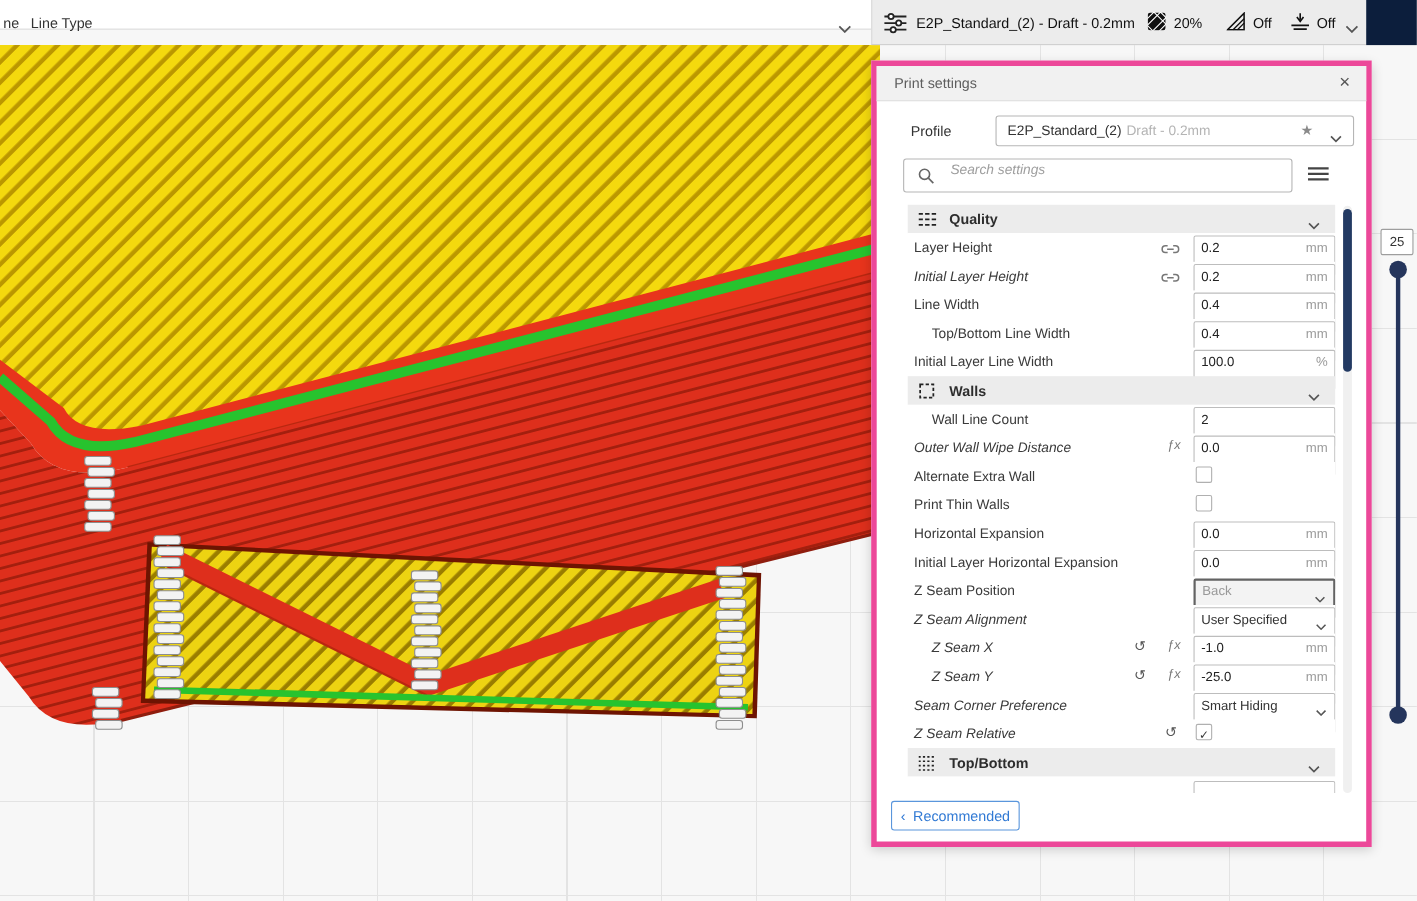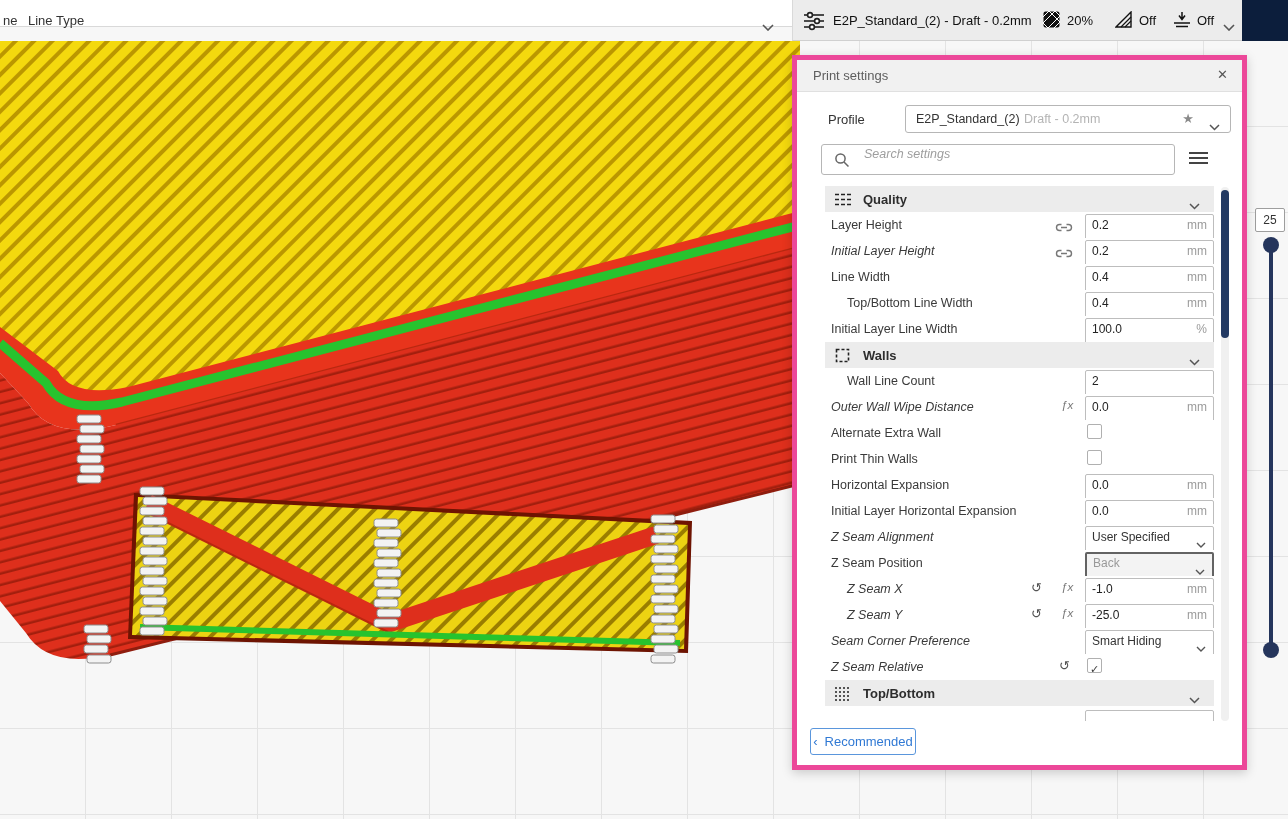--- a/index.html
+++ b/index.html
@@ -71,21 +71,21 @@
   .cbx .ck { font-size:11px; color:#3a3a3a; line-height:14px; }
   .ic-reset { position:absolute; left:206px; top:4px; font-size:13px; color:#555; cursor:pointer; }
   .ic-reset.alt { left:234px; }
   .ic-fx { position:absolute; left:236px; top:5px; font-size:11.5px; font-style:italic; color:#777; }
   .ic-link { position:absolute; left:230px; top:7px; }
   .partial .fld { top:4px; height:22px; }
 
   .pscroll { position:absolute; left:424px; top:127px; width:8px; height:534px; background:#f0f0f0; border-radius:4px; }
   .pscroll .thumb { position:absolute; left:0; top:3px; width:8px; height:148px; background:#233a63; border-radius:4px; }
 
-  .recommended { position:absolute; left:13px; top:668px; width:106px; height:27px; background:#fff;
+  .recommended { position:absolute; left:13px; top:668px; width:117px; height:27px; background:#fff;
     border:1px solid #5a96dc; border-radius:3px; font-size:13px; color:#3079d4; cursor:pointer;
     font-family:"Liberation Sans", sans-serif; text-align:center; line-height:25px; }
   .recommended .bk { margin-right:7px; }
 
   
   .layer-label { position:absolute; left:1255px; top:208px; width:30px; height:24px; background:#fff;
     border:1px solid #9e9e9e; border-radius:2px; text-align:center; line-height:22px;
     font-size:12px; color:#333; z-index:4; }
   .slider-line { position:absolute; left:1269px; top:246px; width:4px; height:402px; background:#25355c; z-index:3; }
   .slider-handle { position:absolute; left:1263px; width:16px; height:16px; border-radius:50%;
@@ -395,33 +395,33 @@
 
     <div class="r">
       <span class="lb">Initial Layer Horizontal Expansion</span>
       <div class="fld">
         <span class="val">0.0</span>
           <span class="unit">mm</span>
       </div>
     </div>
 
     <div class="r">
+      <span class="lb">Z Seam Position</span>
+      <div class="fld dd focused">
+        <span class="val">Back</span>
+        <span class="chev"><svg width="10" height="6">
+              <polyline points="1,1 5,5 9,1" fill="none" stroke="#555" stroke-width="1.4"></polyline>
+            </svg></span>
+      </div>
+    </div>
+
+    <div class="r">
       <span class="lb it">Z Seam Alignment</span>
       <div class="fld dd">
         <span class="val">User Specified</span>
-        <span class="chev"><svg width="10" height="6">
-              <polyline points="1,1 5,5 9,1" fill="none" stroke="#555" stroke-width="1.4"></polyline>
-            </svg></span>
-      </div>
-    </div>
-
-    <div class="r">
-      <span class="lb">Z Seam Position</span>
-      <div class="fld dd focused">
-        <span class="val">Back</span>
         <span class="chev"><svg width="10" height="6">
               <polyline points="1,1 5,5 9,1" fill="none" stroke="#555" stroke-width="1.4"></polyline>
             </svg></span>
       </div>
     </div>
 
     <div class="r">
       <span class="lb it i1">Z Seam X</span>
       <span class="ic-reset">↺</span>
       <span class="ic-fx">ƒx</span>

